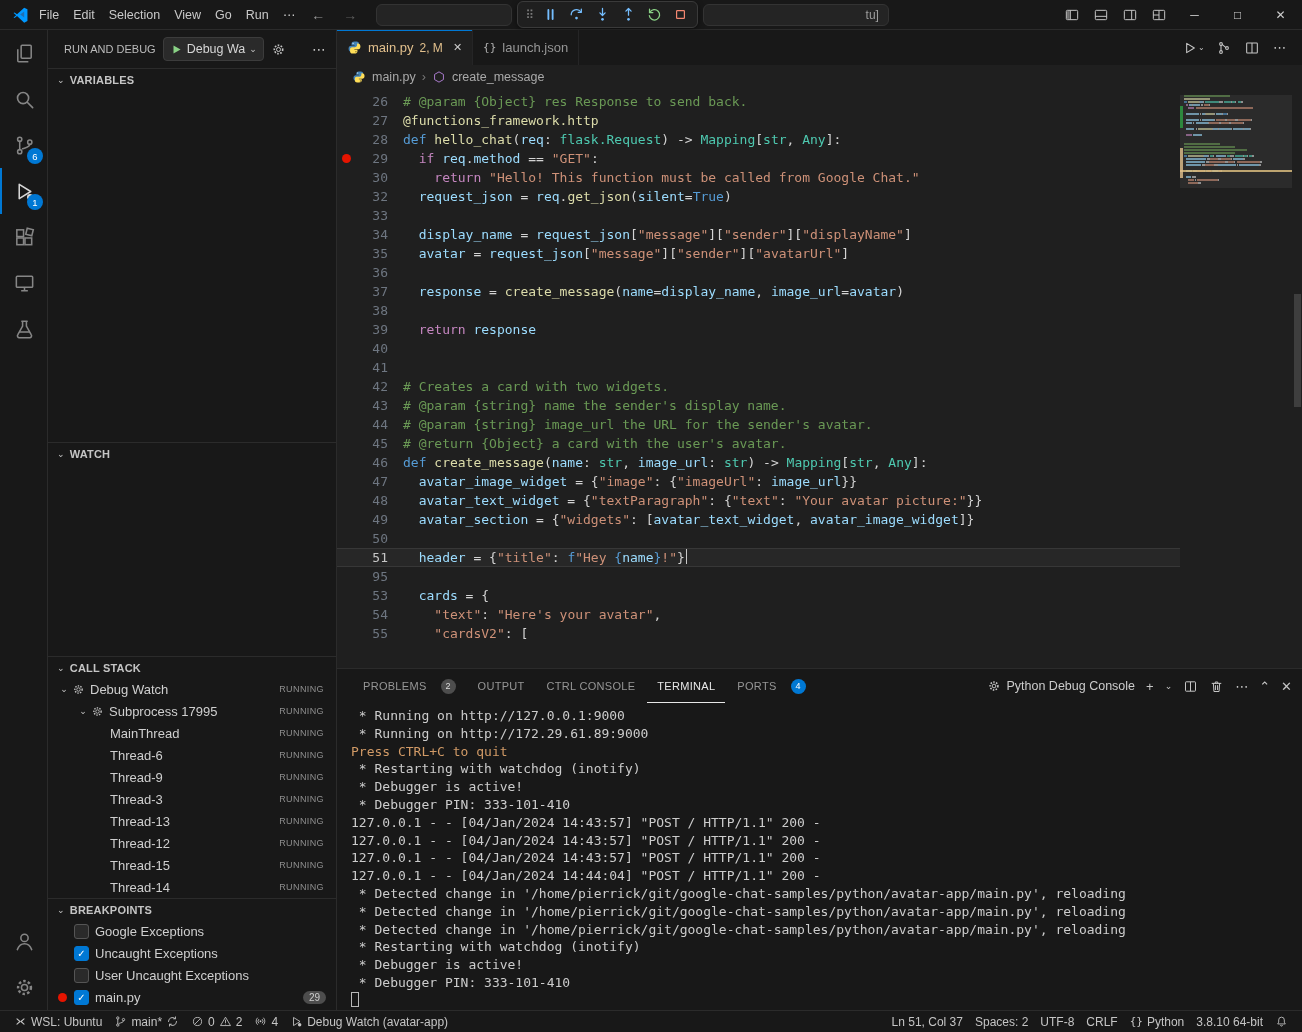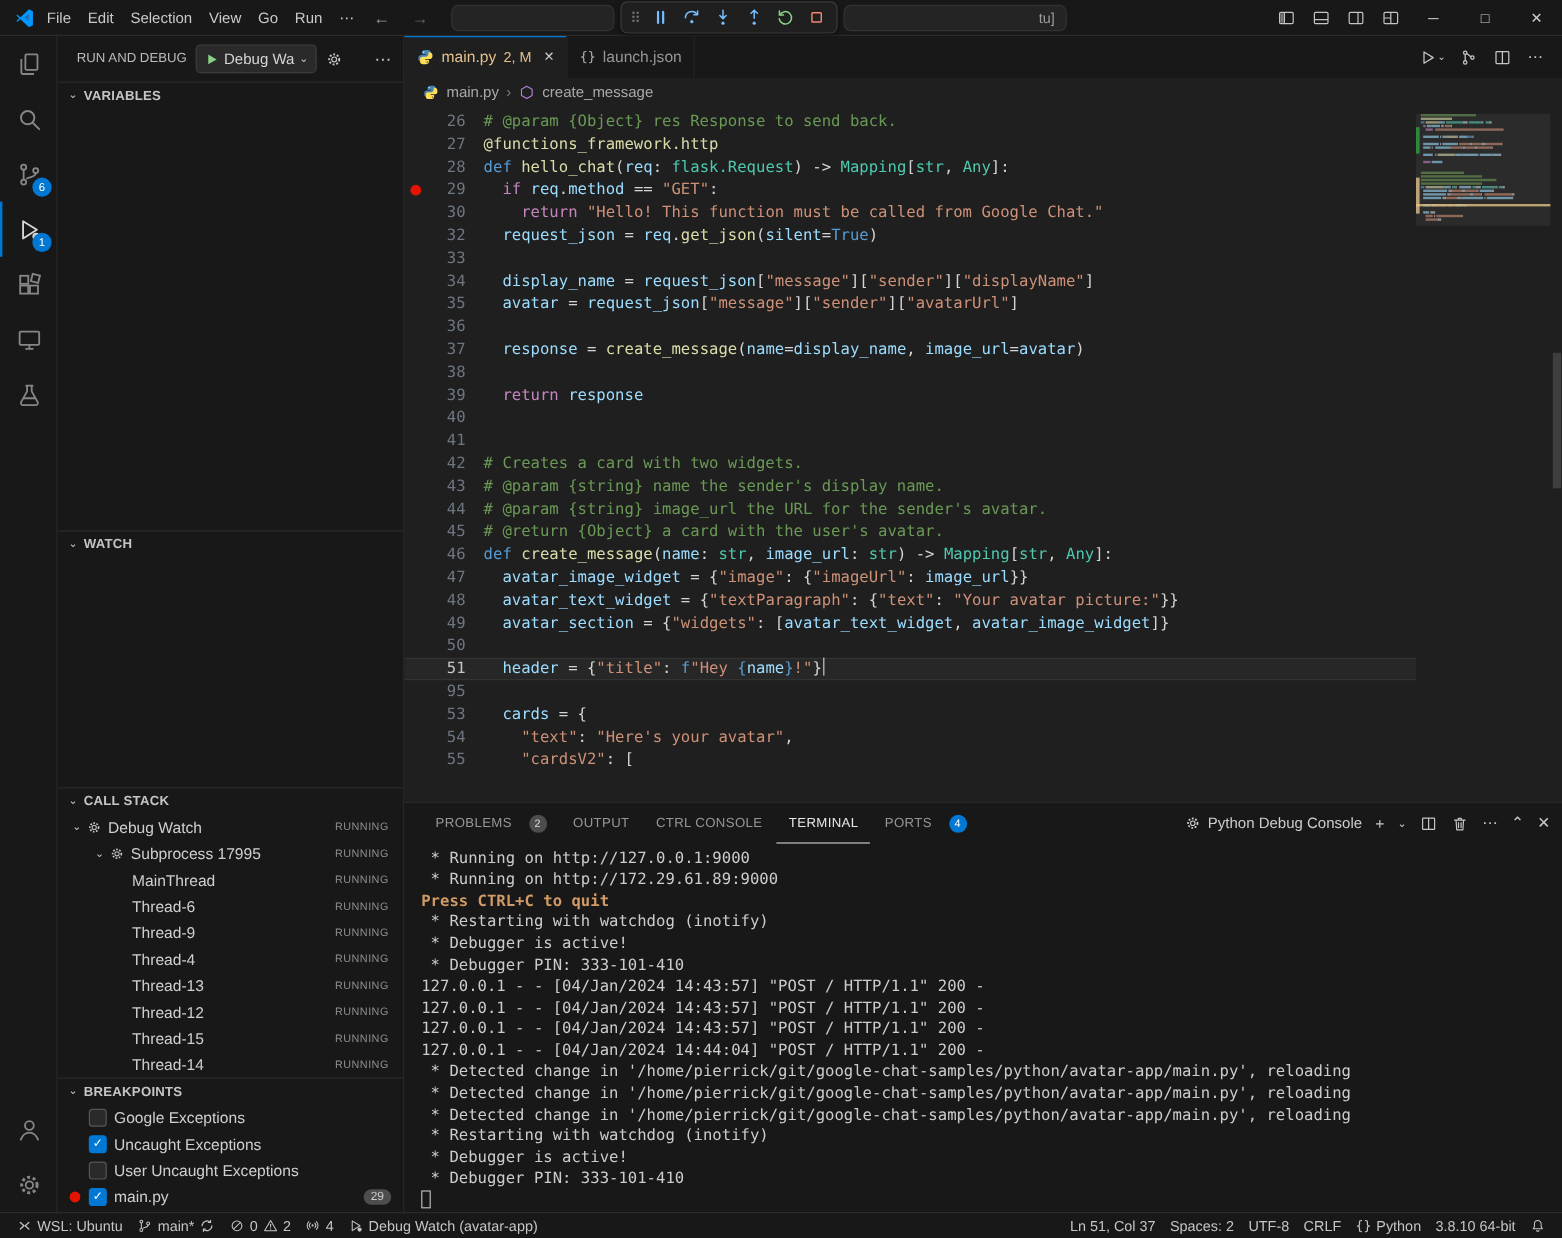--- a/index.html
+++ b/index.html
@@ -120,21 +120,21 @@
 .ptab.active{color:#e7e7e7;box-shadow:inset 0 -1px 0 #e7e7e7}
 .ptab-badge{min-width:15px;height:15px;border-radius:8px;background:#4d4d4d;color:#ddd;font-size:9px;display:flex;align-items:center;justify-content:center;padding:0 3px}
 .ptab-badge.blue{background:#0078d4;color:#fff}
 .panel-actions{margin-left:auto;display:flex;align-items:center;gap:11px;color:#c5c5c5}
 .term-label{display:flex;align-items:center;gap:5px;font-size:12.5px;color:#ccc}
 .term-label svg{width:14px;height:14px}
 .pa-ic{font-size:13px}
 .pa-svg svg{width:15px;height:15px}
 .terminal{flex:1;padding:4px 0 0 14px;font-family:"DejaVu Sans Mono",monospace;font-size:13px;line-height:17.8px;color:#ccc;overflow:hidden}
 .t-line{white-space:pre}
-.t-hl{color:#d19a66;font-weight:bold}
+.t-hl{color:#d19a66;font-weight:normal}
 .block-cursor{display:inline-block;width:8px;height:15px;border:1px solid #b9b9b9;vertical-align:-2px}
 
 
 .statusbar{height:22px;flex:none;background:#181818;border-top:1px solid #2b2b2b;display:flex;align-items:center;font-size:12px;color:#c5c5c5;padding:0 8px;white-space:nowrap}
 .sb-item{display:flex;align-items:center;gap:4px;padding:0 6px}
 .sb-item svg{width:13px;height:13px}
 .sb-right{margin-left:auto;display:flex}
 .braces-ic{font-family:"DejaVu Sans Mono",monospace;font-size:11px}
 </style>
 </head>
@@ -479,21 +479,21 @@
             <span class="cs-label">Thread-6</span>
             <span class="cs-status">RUNNING</span>
           </div>
           <div class="cs-row" style="padding-left: 46px;">
             <span class="tree-chev"></span>
             <span class="cs-label">Thread-9</span>
             <span class="cs-status">RUNNING</span>
           </div>
           <div class="cs-row" style="padding-left: 46px;">
             <span class="tree-chev"></span>
-            <span class="cs-label">Thread-4</span>
+            <span class="cs-label">Thread-3</span>
             <span class="cs-status">RUNNING</span>
           </div>
           <div class="cs-row" style="padding-left: 46px;">
             <span class="tree-chev"></span>
             <span class="cs-label">Thread-13</span>
             <span class="cs-status">RUNNING</span>
           </div>
           <div class="cs-row" style="padding-left: 46px;">
             <span class="tree-chev"></span>
             <span class="cs-label">Thread-12</span>

